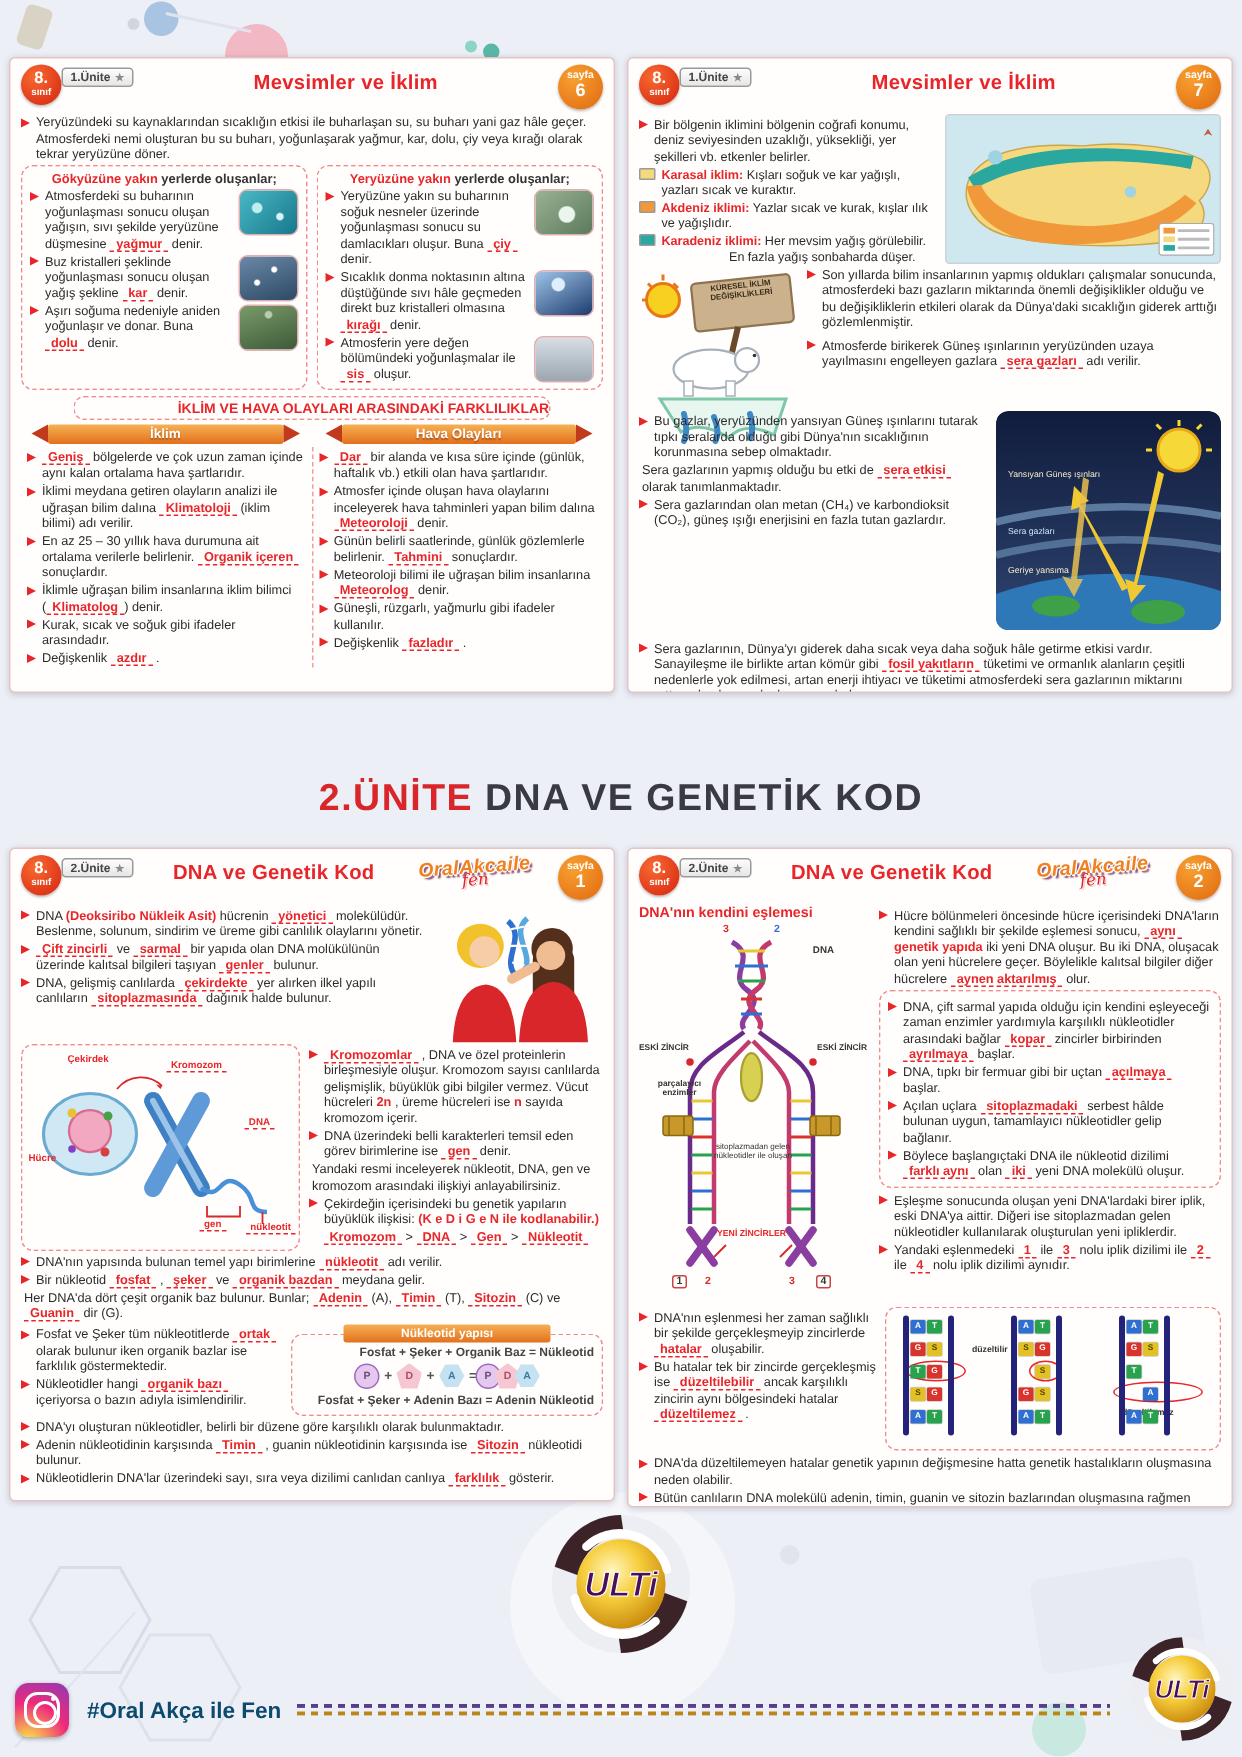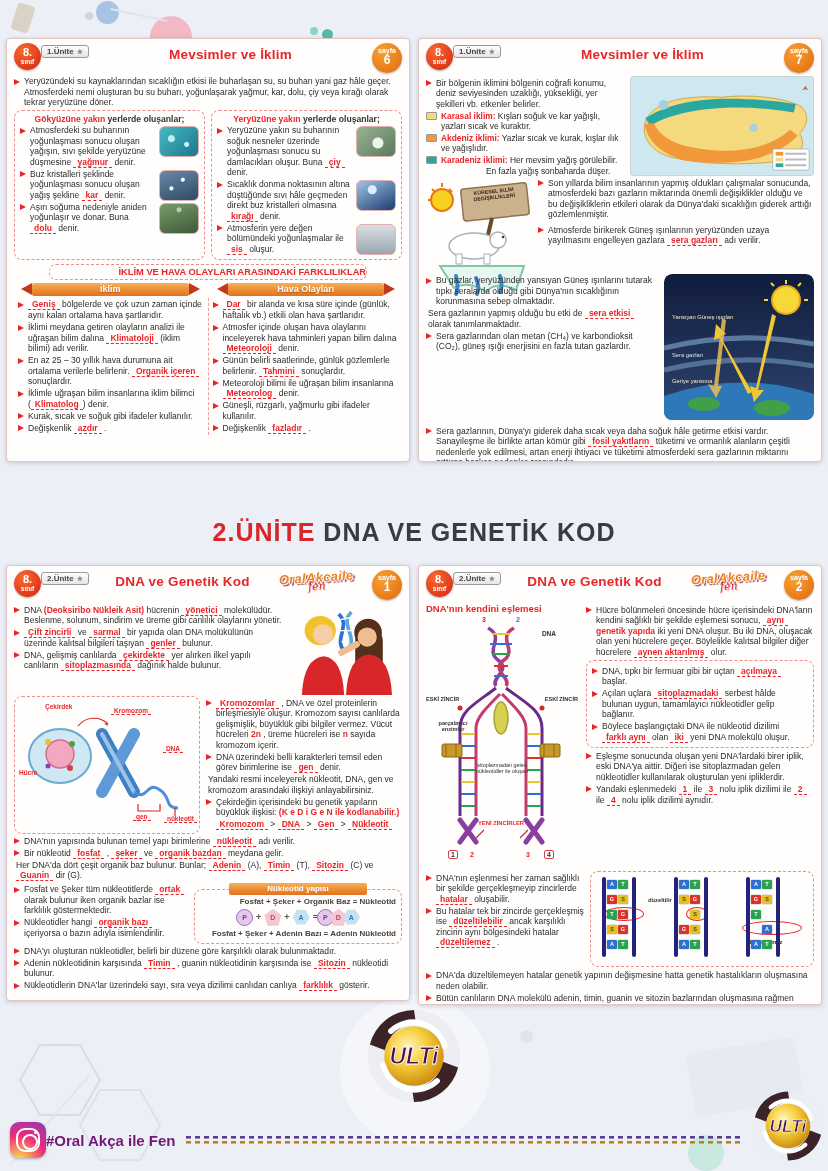--- a/index.html
+++ b/index.html
@@ -94,21 +94,21 @@
 .err-ellipse{position:absolute;border:1.2px solid #e8262a;border-radius:50%}
 .err-label{position:absolute;font-size:5.8px;color:#333;font-weight:700}
 
 .frow{display:flex;gap:6px}
 
 #footer-ig{position:absolute;z-index:2;left:10px;top:1122px;display:flex;align-items:center;width:730px}
 .ig-icon{width:36px;height:36px;border-radius:9px;background:radial-gradient(circle at 25% 110%,#f9d24a 8%,#ee2a7b 55%,#8a3ab9 100%);position:relative;flex:none;box-shadow:0 1px 3px rgba(0,0,0,.3)}
 .ig-icon::before{content:"";position:absolute;inset:6px;border:2.2px solid #fff;border-radius:9px}
 .ig-icon::after{content:"";position:absolute;left:12px;top:12px;width:12px;height:12px;border:2.2px solid #fff;border-radius:50%}
 .ig-dot{position:absolute;right:9px;top:9px;width:3px;height:3px;background:#fff;border-radius:50%}
-.ig-text{font-size:15px;font-weight:600;color:#701a75;margin:0 10px 0 0;white-space:nowrap}
+.ig-text{font-size:15px;font-weight:600;color:#0c4a6e;margin:0 10px 0 12px;white-space:nowrap}
 .dash-line{flex:1;height:8px;background:
  repeating-linear-gradient(90deg,#5a3e8c 0 5px,transparent 5px 9px) 0 0/100% 2.6px no-repeat,
  repeating-linear-gradient(90deg,#b8861b 0 5px,transparent 5px 9px) 0 5.2px/100% 2.6px no-repeat}
 .ulti-wrap{position:absolute;z-index:2}
 
 #rep-diagram{position:relative;width:152px;height:252px;flex:none}
 .rep-num{position:absolute;font-size:7px;font-weight:800}
 .rep-box{border:1px solid #c44;border-radius:2px;padding:0 2px}
 </style>
 </head>
@@ -170,21 +170,21 @@
   <div class="ribbon-row">
     <div class="ribbon">İklim</div>
     <div class="ribbon">Hava Olayları</div>
   </div>
   <div class="cols">
     <div class="col first">
         <div class="bullet"><span class="c-blank">Geniş</span> bölgelerde ve çok uzun zaman içinde aynı kalan ortalama hava şartlarıdır.</div>
         <div class="bullet">İklimi meydana getiren olayların analizi ile uğraşan bilim dalına <span class="c-blank">Klimatoloji</span> (iklim bilimi) adı verilir.</div>
         <div class="bullet">En az 25 – 30 yıllık hava durumuna ait ortalama verilerle belirlenir. <span class="c-blank">Organik içeren</span> sonuçlardır.</div>
         <div class="bullet">İklimle uğraşan bilim insanlarına iklim bilimci (<span class="c-blank">Klimatolog</span>) denir.</div>
-        <div class="bullet">Kurak, sıcak ve soğuk gibi ifadeler kullanılır.</div>
+        <div class="bullet">Kurak, sıcak ve soğuk gibi ifadeler arasındadır.</div>
         <div class="bullet">Değişkenlik <span class="c-blank">azdır</span> .</div>
       </div>
     <div class="col">
         <div class="bullet"><span class="c-blank">Dar</span> bir alanda ve kısa süre içinde (günlük, haftalık vb.) etkili olan hava şartlarıdır.</div>
         <div class="bullet">Atmosfer içinde oluşan hava olaylarını inceleyerek hava tahminleri yapan bilim dalına <span class="c-blank">Meteoroloji</span> denir.</div>
         <div class="bullet">Günün belirli saatlerinde, günlük gözlemlerle belirlenir. <span class="c-blank">Tahmini</span> sonuçlardır.</div>
         <div class="bullet">Meteoroloji bilimi ile uğraşan bilim insanlarına <span class="c-blank">Meteorolog</span> denir.</div>
         <div class="bullet">Güneşli, rüzgarlı, yağmurlu gibi ifadeler kullanılır.</div>
         <div class="bullet">Değişkenlik <span class="c-blank">fazladır</span> .</div>
       </div>
@@ -506,20 +506,21 @@
         <span class="dlabel red" style="left:52px;top:204px;font-size:5.8px">YENİ ZİNCİRLER</span>
         <span class="rep-num rep-box" style="left:22px;top:234px;color:#333">1</span>
         <span class="rep-num" style="left:44px;top:235px;color:#d8262a">2</span>
         <span class="rep-num" style="left:100px;top:235px;color:#d8262a">3</span>
         <span class="rep-num rep-box" style="left:118px;top:234px;color:#333">4</span>
       </div>
     </div>
     <div style="flex:1">
       <div class="bullet">Hücre bölünmeleri öncesinde hücre içerisindeki DNA'ların kendini sağlıklı bir şekilde eşlemesi sonucu, <span class="c-blank">aynı</span> <span class="c-red">genetik yapıda</span> iki yeni DNA oluşur. Bu iki DNA, oluşacak olan yeni hücrelere geçer. Böylelikle kalıtsal bilgiler diğer hücrelere <span class="c-blank">aynen aktarılmış</span> olur.</div>
       <div class="dashed-box" style="margin-top:3px">
+          <div class="bullet">DNA, çift sarmal yapıda olduğu için kendini eşleyeceği zaman enzimler yardımıyla karşılıklı nükleotidler arasındaki bağlar <span class="c-blank">kopar</span> zincirler birbirinden <span class="c-blank">ayrılmaya</span> başlar.</div>
           <div class="bullet">DNA, tıpkı bir fermuar gibi bir uçtan <span class="c-blank">açılmaya</span> başlar.</div>
           <div class="bullet">Açılan uçlara <span class="c-blank">sitoplazmadaki</span> serbest hâlde bulunan uygun, tamamlayıcı nükleotidler gelip bağlanır.</div>
           <div class="bullet">Böylece başlangıçtaki DNA ile nükleotid dizilimi <span class="c-blank">farklı aynı</span> olan <span class="c-blank">iki</span> yeni DNA molekülü oluşur.</div>
         </div>
       <div class="bullet" style="margin-top:3px">Eşleşme sonucunda oluşan yeni DNA'lardaki birer iplik, eski DNA'ya aittir. Diğeri ise sitoplazmadan gelen nükleotidler kullanılarak oluşturulan yeni ipliklerdir.</div>
       <div class="bullet">Yandaki eşlenmedeki <span class="c-blank">1</span> ile <span class="c-blank">3</span> nolu iplik dizilimi ile <span class="c-blank">2</span> ile <span class="c-blank">4</span> nolu iplik dizilimi aynıdır.</div>
     </div>
   </div>
   <div class="frow" style="margin-top:3px">
     <div style="flex:1">

